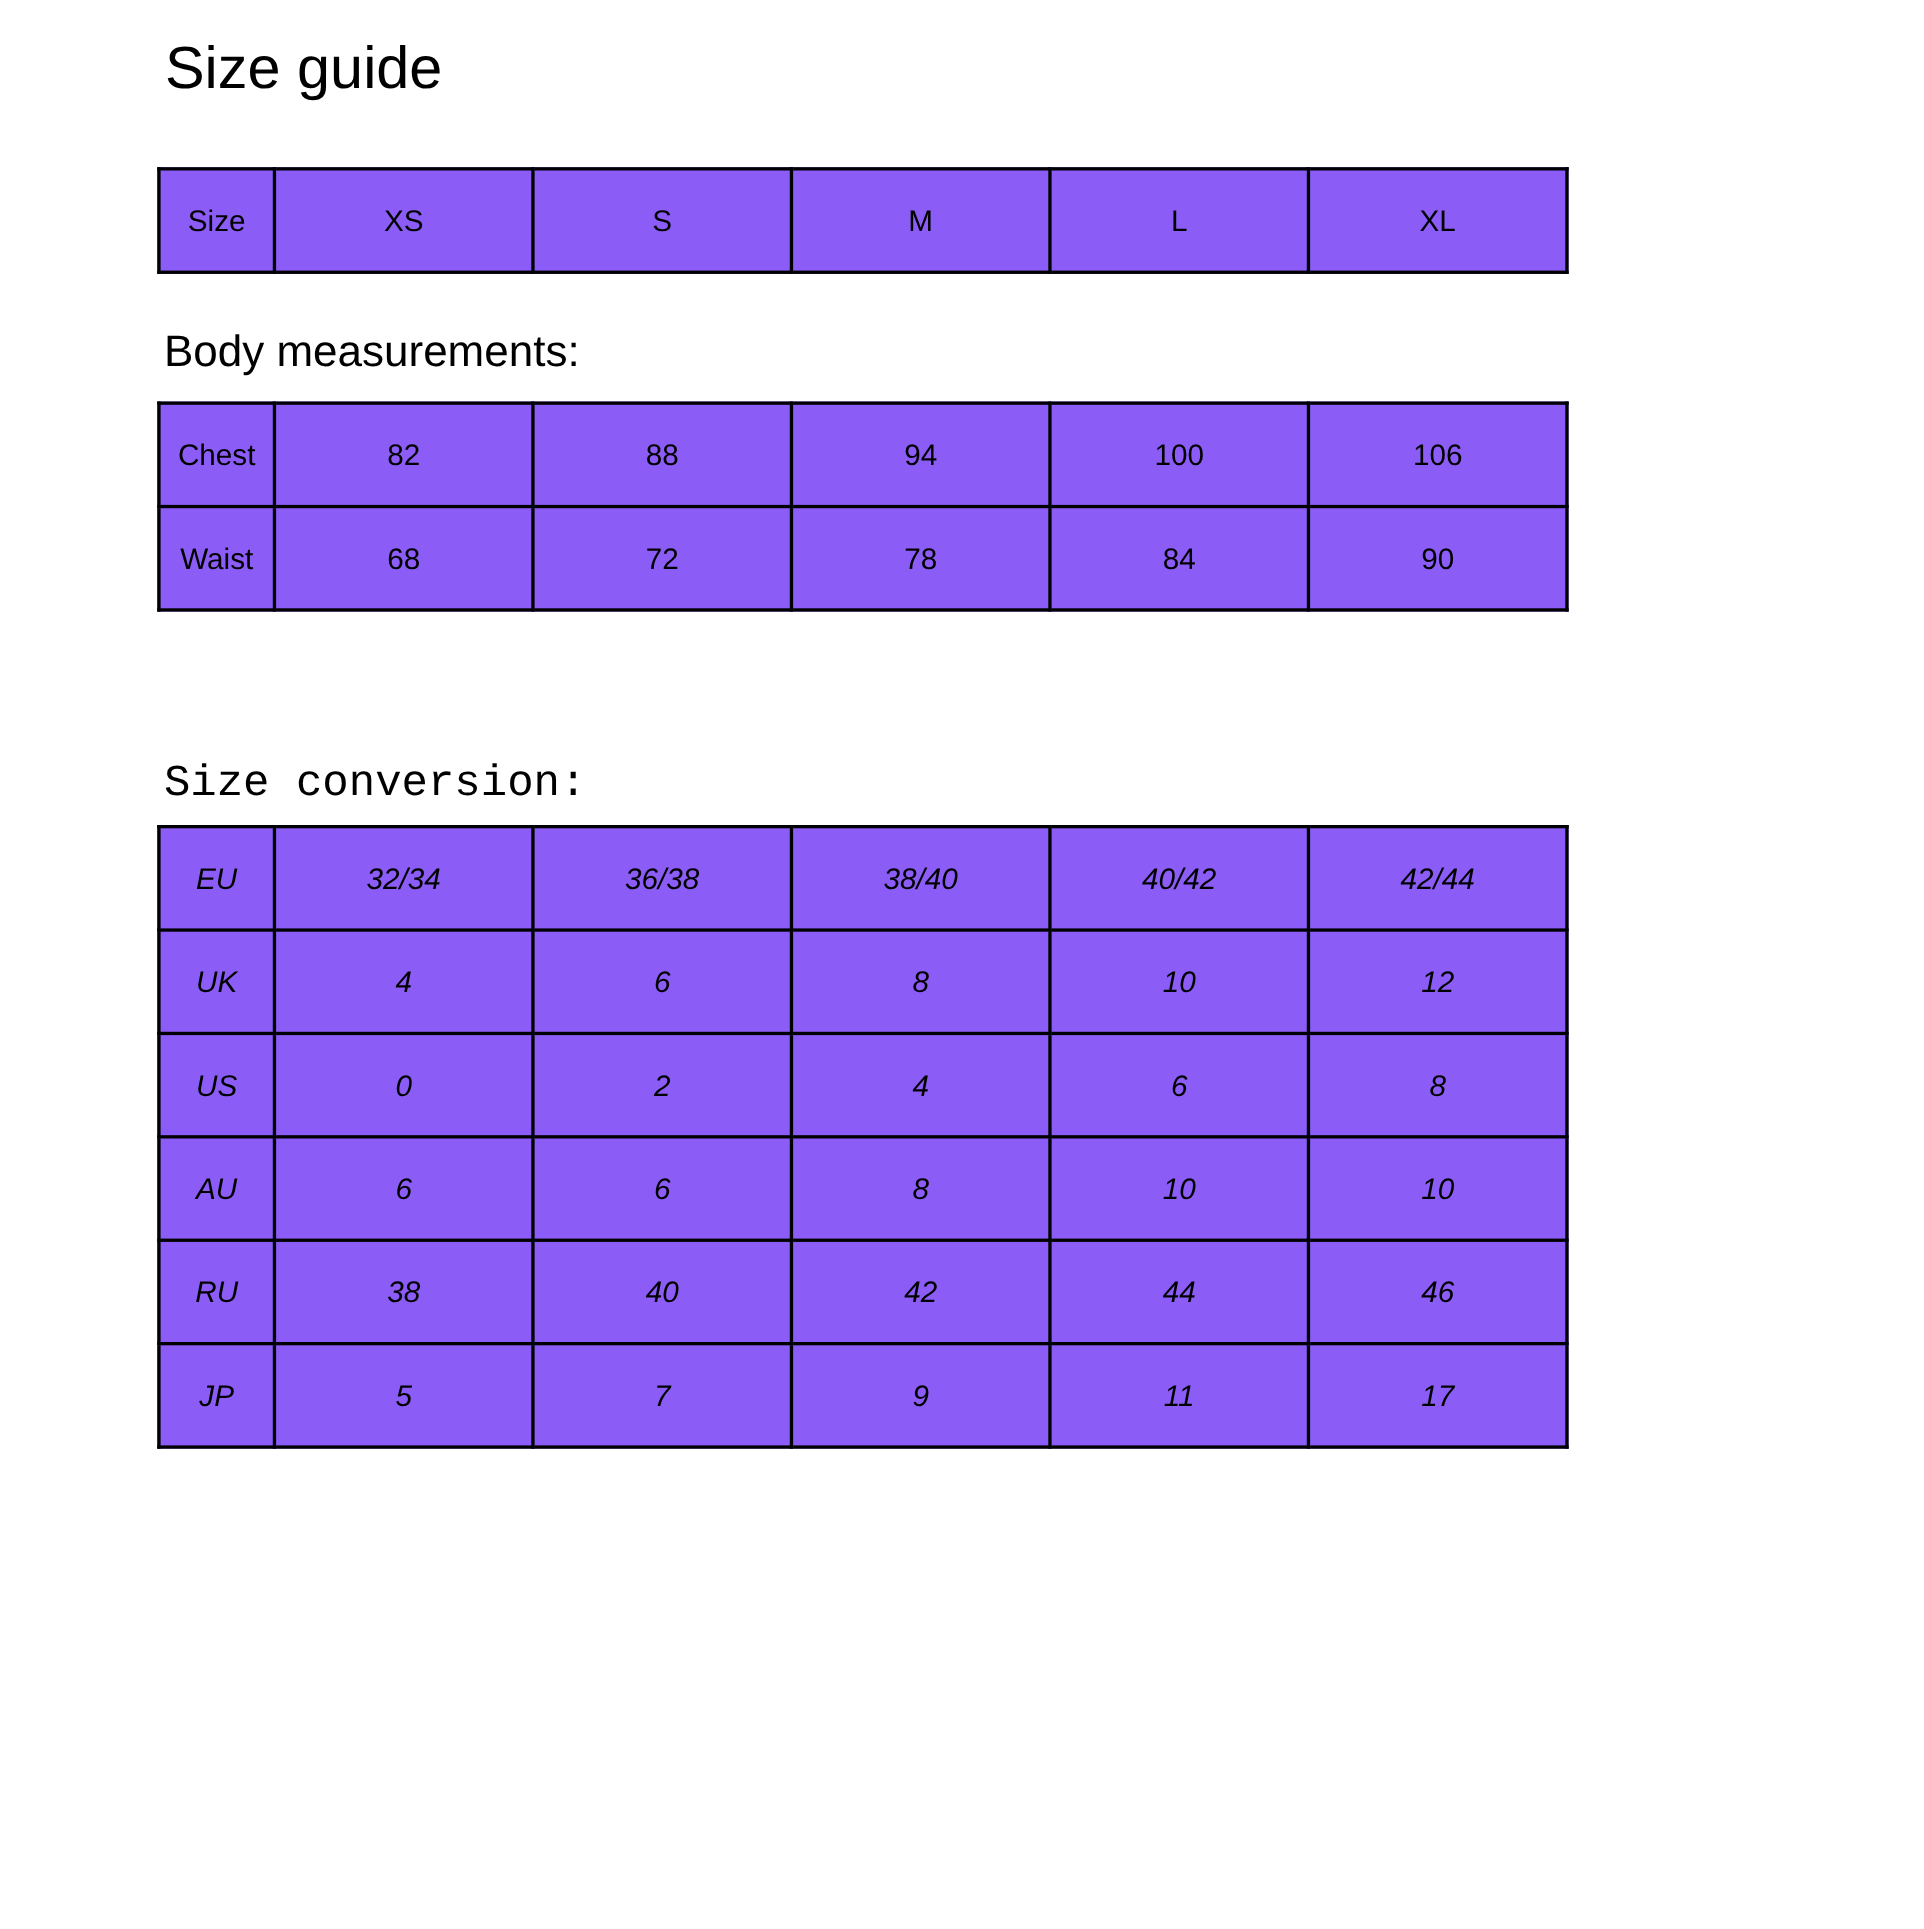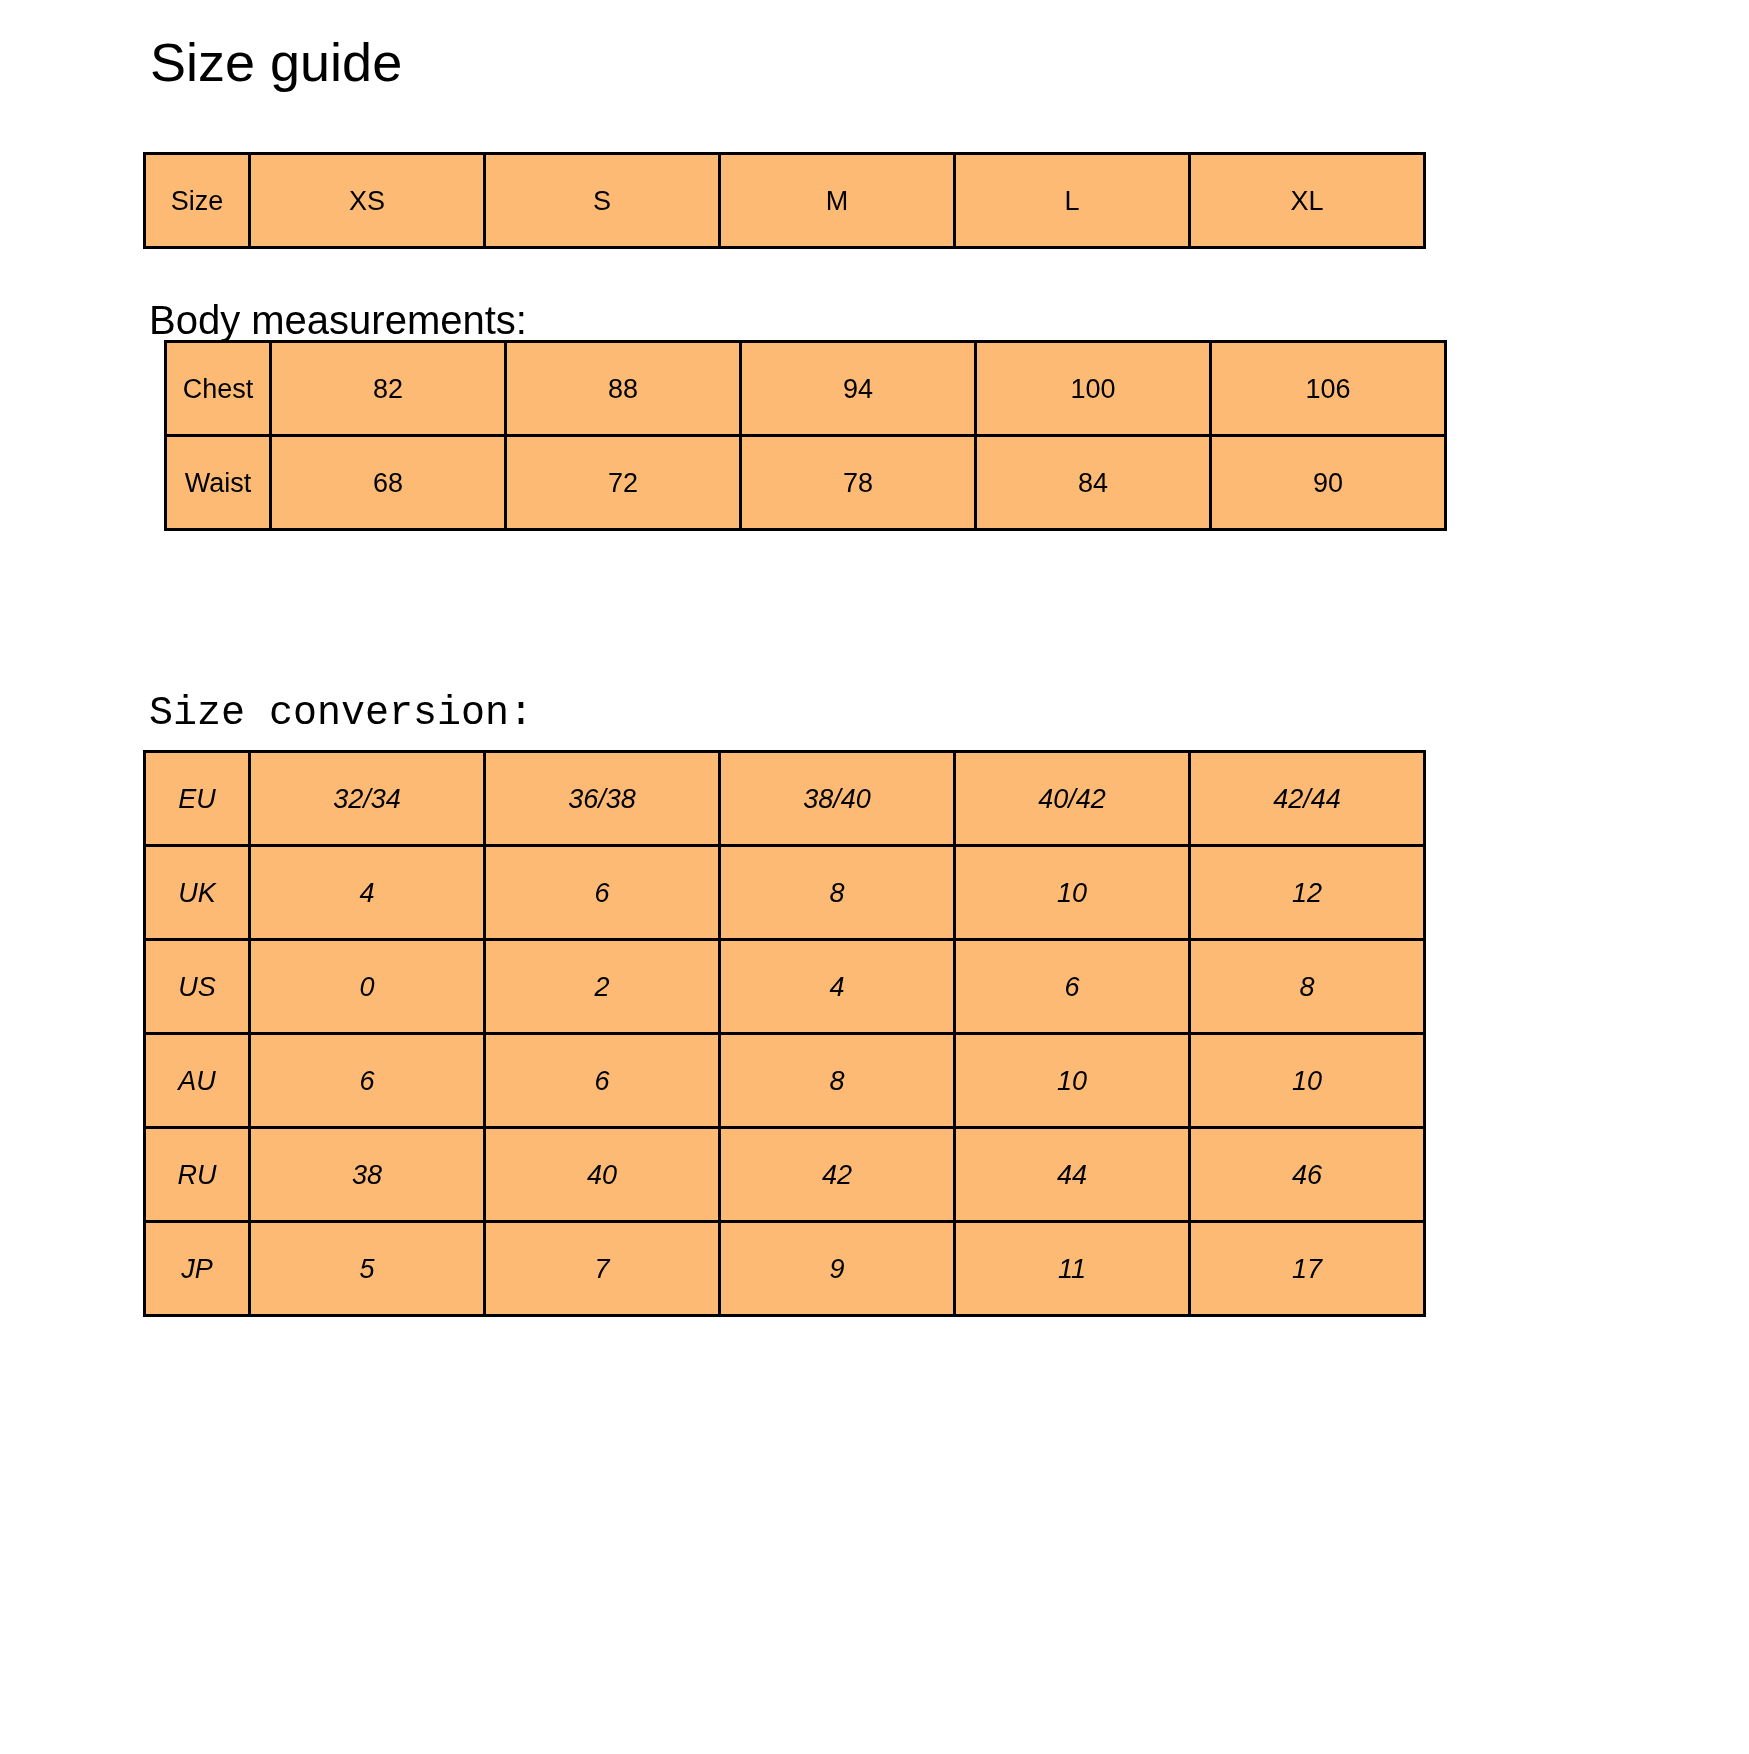--- a/index.html
+++ b/index.html
@@ -45,21 +45,21 @@
   }
   .label-body { top: 303px; }
   .label-conv { top: 697px; font-family: Liberation Mono, monospace; }
 
   table.grid {
     position: absolute;
     left: 143px;
     border-collapse: collapse;
     table-layout: fixed;
     width: 1280px;
-    background: #fdba74;
+    background: #8b5cf6;
   }
   table.grid td {
     border: 3px solid #000000;
     text-align: center;
     vertical-align: middle;
     font-size: 27px;
     line-height: 30px;
     font-weight: 400;
     padding: 0;
     height: 94px;
@@ -68,21 +68,21 @@
   }
   table.grid td.rowhead {
     width: 105px;
     font-size: 27px;
   }
   table.grid td.cell {
     width: 235px;
   }
 
   #size-header-table { top: 152px; }
-  #body-measurements-table { top: 340px; margin-left: 21px; }
+  #body-measurements-table { top: 365px; }
   #size-conversion-table { top: 750px; font-style: italic; }
 </style>
 </head>
 <body>
 
 <div class="page">
 
   <h1 class="page-title">Size guide</h1>
 
   <table class="grid" id="size-header-table">

